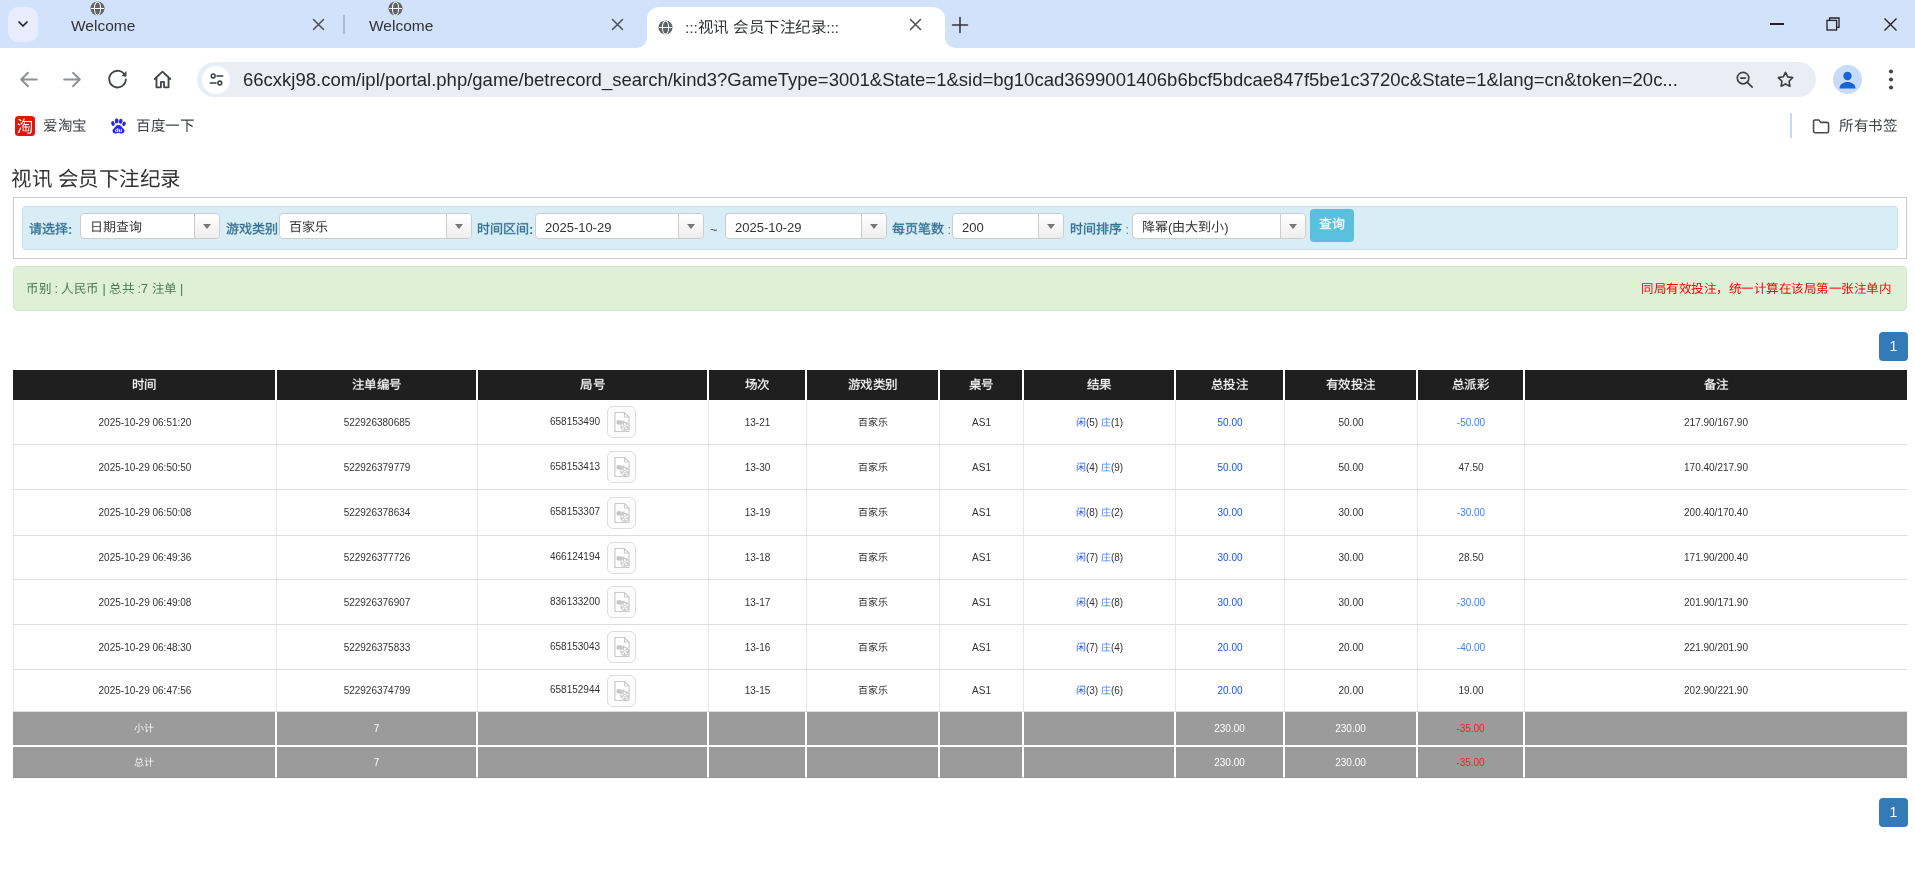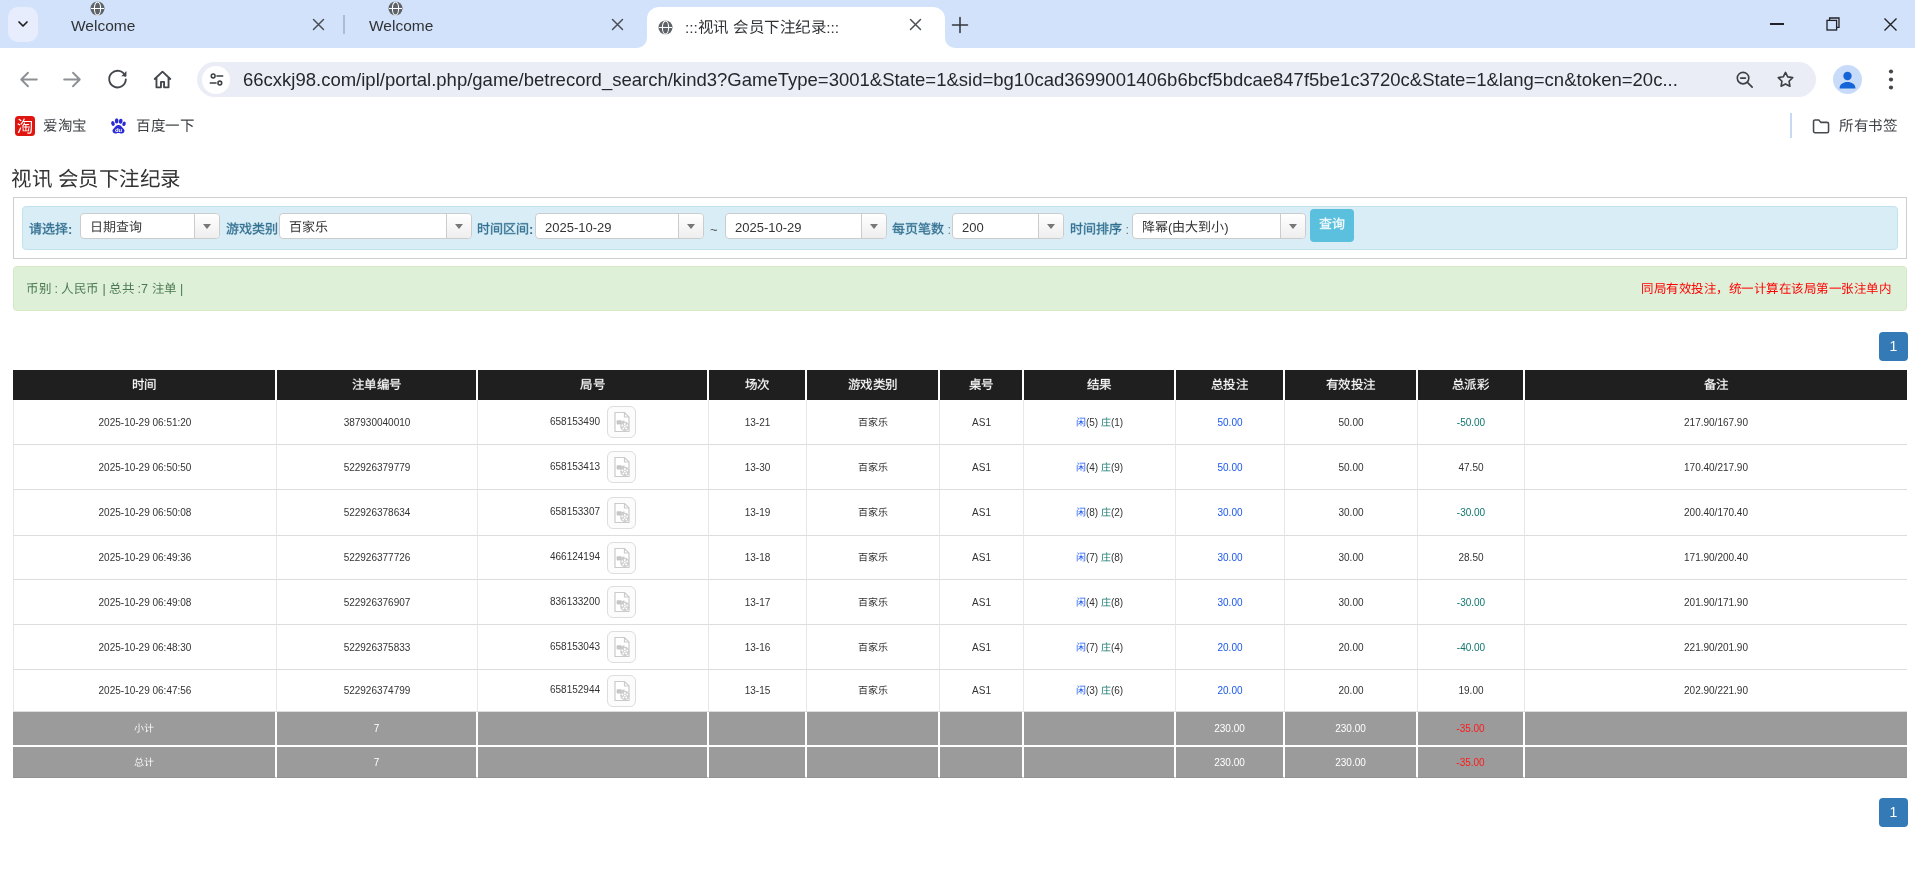--- a/index.html
+++ b/index.html
@@ -60,21 +60,21 @@
 #btable td { text-align:center; vertical-align:middle; border-bottom:1px solid #ddd;
   border-right:1px solid #e7e7e7; background:#fff; }
 #btable td:last-child { border-right:none; }
 
 #btable tr.dr td:first-child { border-left:1px solid #e7e7e7; }
 #btable tr.tot td { background:#9b9b9b; color:#fff; border-right:2px solid #fff; border-bottom:none; }
 #btable tr.tot td.red { color:#ff1a1a; }
 #btable tr.tot td:last-child { border-right:none; }
 #btable tr.sep td { background:#fff; border:none; height:2px; padding:0; }
 #btable tr.last td { border-bottom:1px solid #919191; }
-.red { color:#0f766e; }
+.red { color:#3b82f6; }
 .blu { color:#1a57ee; }
 .blu2 { color:#1a57ee; }
 .gnum { margin-right:7px; }
 .vbtn { display:inline-block; width:29px; height:32px; border:1px solid #ddd; border-radius:6px;
   background:#fcfcfc; vertical-align:middle; padding:4px 0 0 0; }
 </style></head><body>
 <svg width="0" height="0" style="position:absolute">
     <defs>
       <path id="u4e00" d="M11 112L11 133L240 133L240 112Z"></path>
       <path id="u4e0b" d="M14 28L14 47L110 47L110 240L130 240L130 107C159 123 192 144 210 158L223 140C203 125 163 103 134 88L130 92L130 47L236 47L236 28Z"></path>
@@ -598,21 +598,21 @@
             <use href="#u5f69"></use>
           </svg></th>
         <th><svg class="k" viewBox="0 0 250 250">
             <use href="#u5907"></use>
           </svg><svg class="k" viewBox="0 0 250 250">
             <use href="#u6ce8"></use>
           </svg></th>
       </tr>
       <tr class="dr" style="height:45px">
         <td>2025-10-29 06:51:20</td>
-        <td>387930040010</td>
+        <td>522926380685</td>
         <td><span class="gnum">658153490</span><span class="vbtn"><svg width="20" height="22" viewBox="0 0 20 22">
               <path d="M3 1.5h9.5L17 6v14.5H3z" fill="#fff" stroke="#cbcbcb" stroke-width="1.2"></path>
               <path d="M12.5 1.5V6H17" fill="none" stroke="#cbcbcb" stroke-width="1.2"></path>
               <rect x="4.6" y="9.2" width="5.2" height="4.2" rx="0.8" fill="#c6c6c6"></rect>
               <path d="M9.8 10.4l2.6-1.4v4.6l-2.6-1.4z" fill="#c6c6c6"></path>
               <circle cx="12.8" cy="15.4" r="4.6" fill="#cdcdcd"></circle>
               <circle cx="12.8" cy="15.4" r="1" fill="#fff"></circle>
               <circle cx="12.8" cy="12.9" r="1" fill="#fff"></circle>
               <circle cx="10.4" cy="14.6" r="1" fill="#fff"></circle>
               <circle cx="11.3" cy="17.5" r="1" fill="#fff"></circle>

